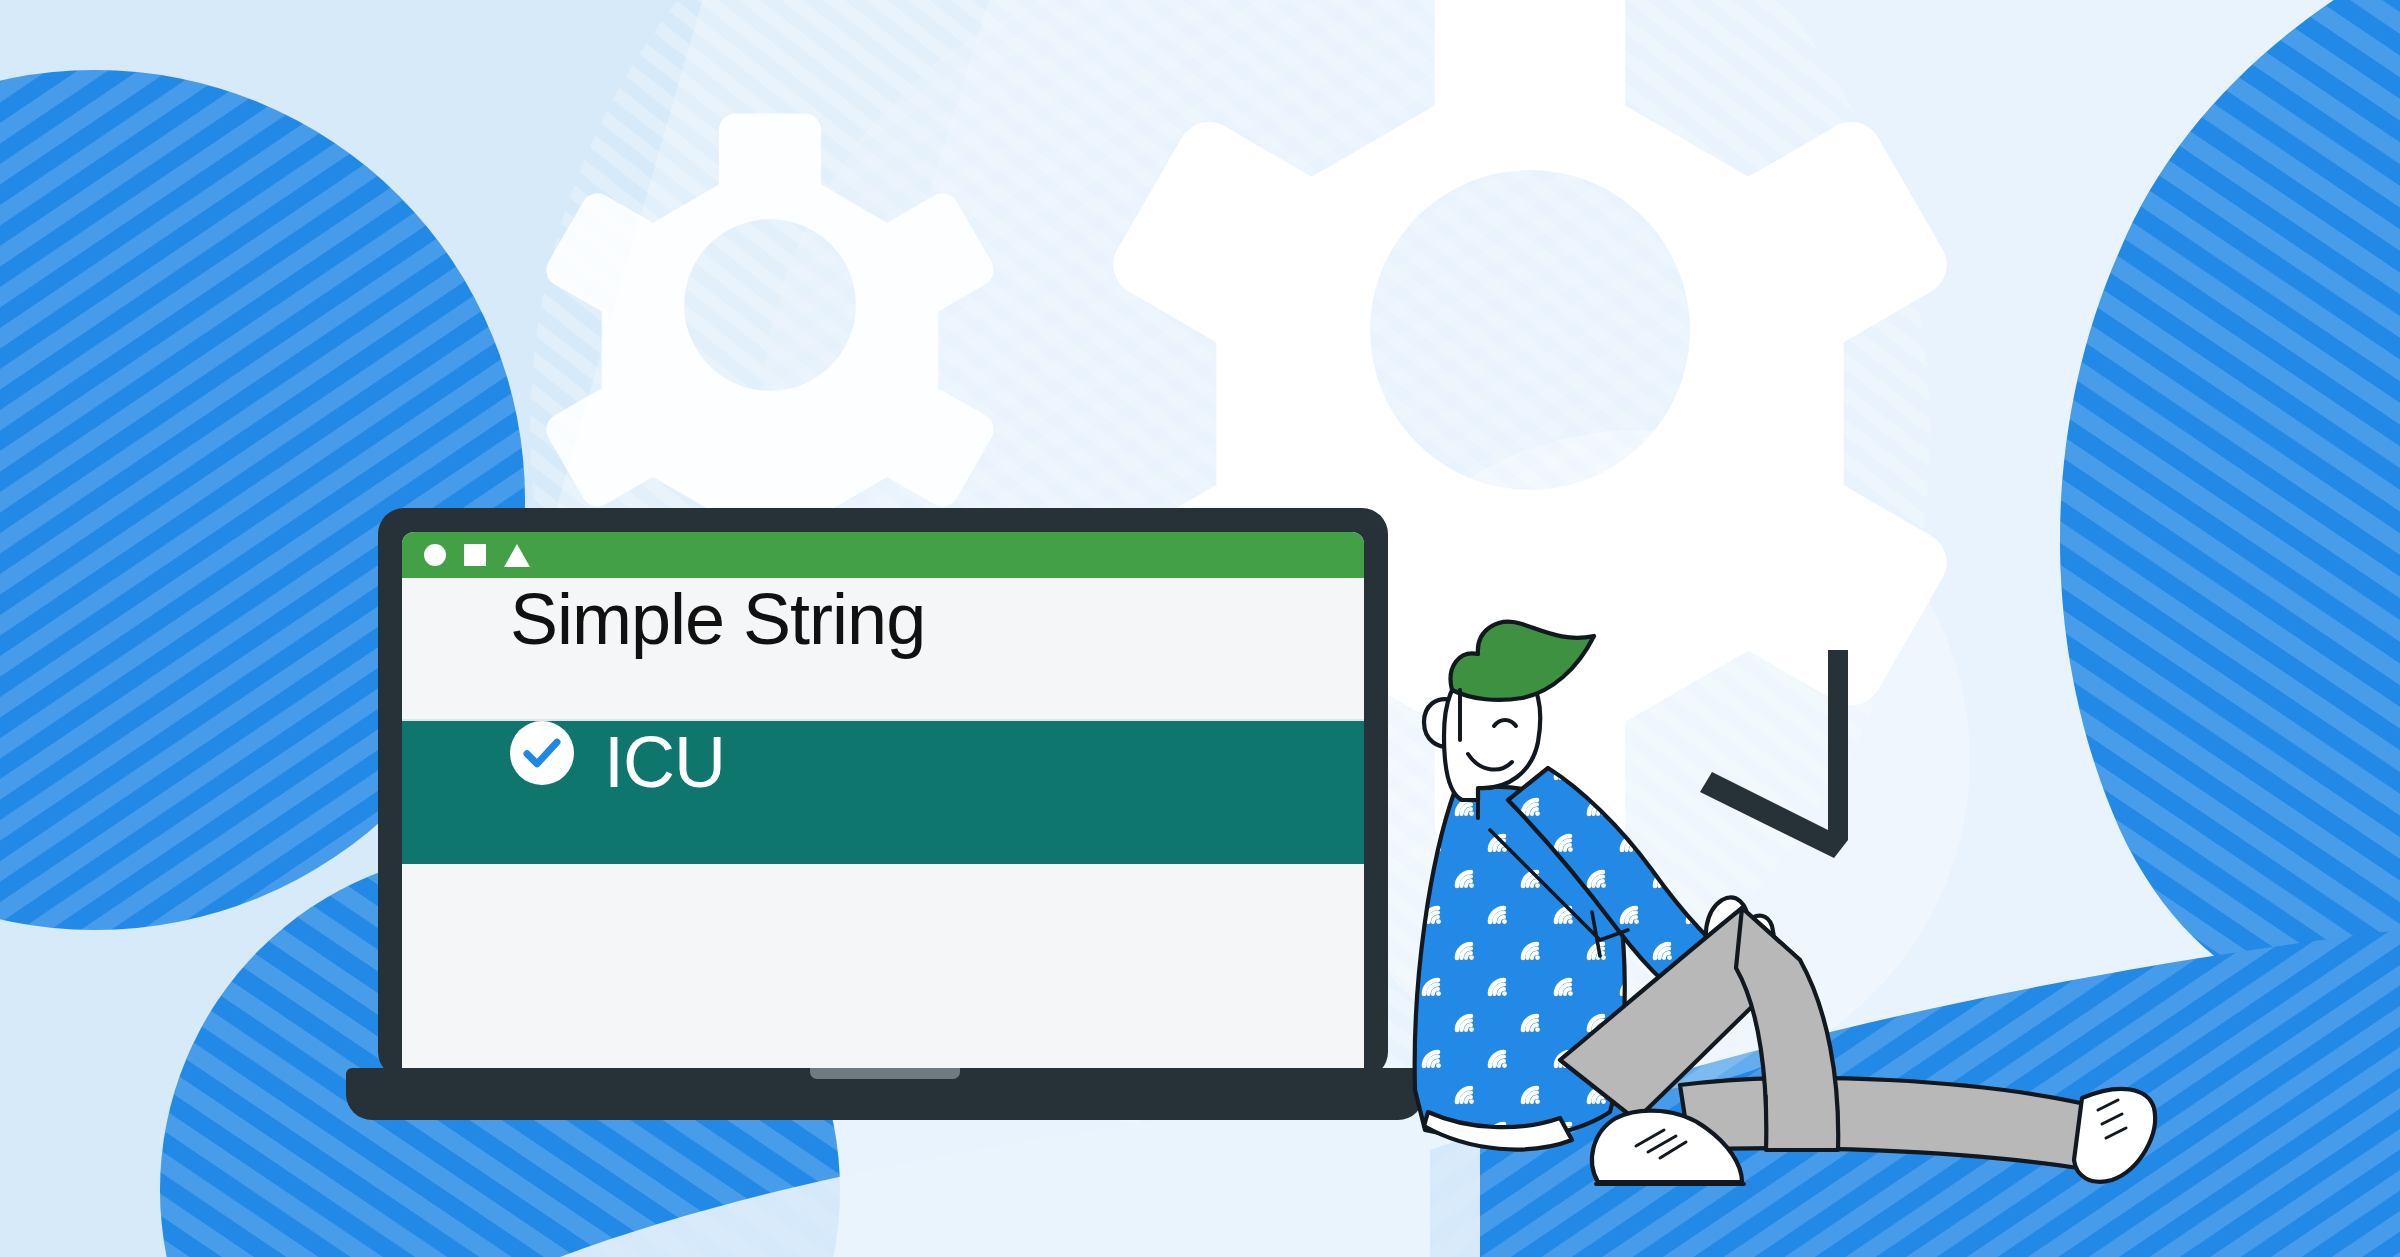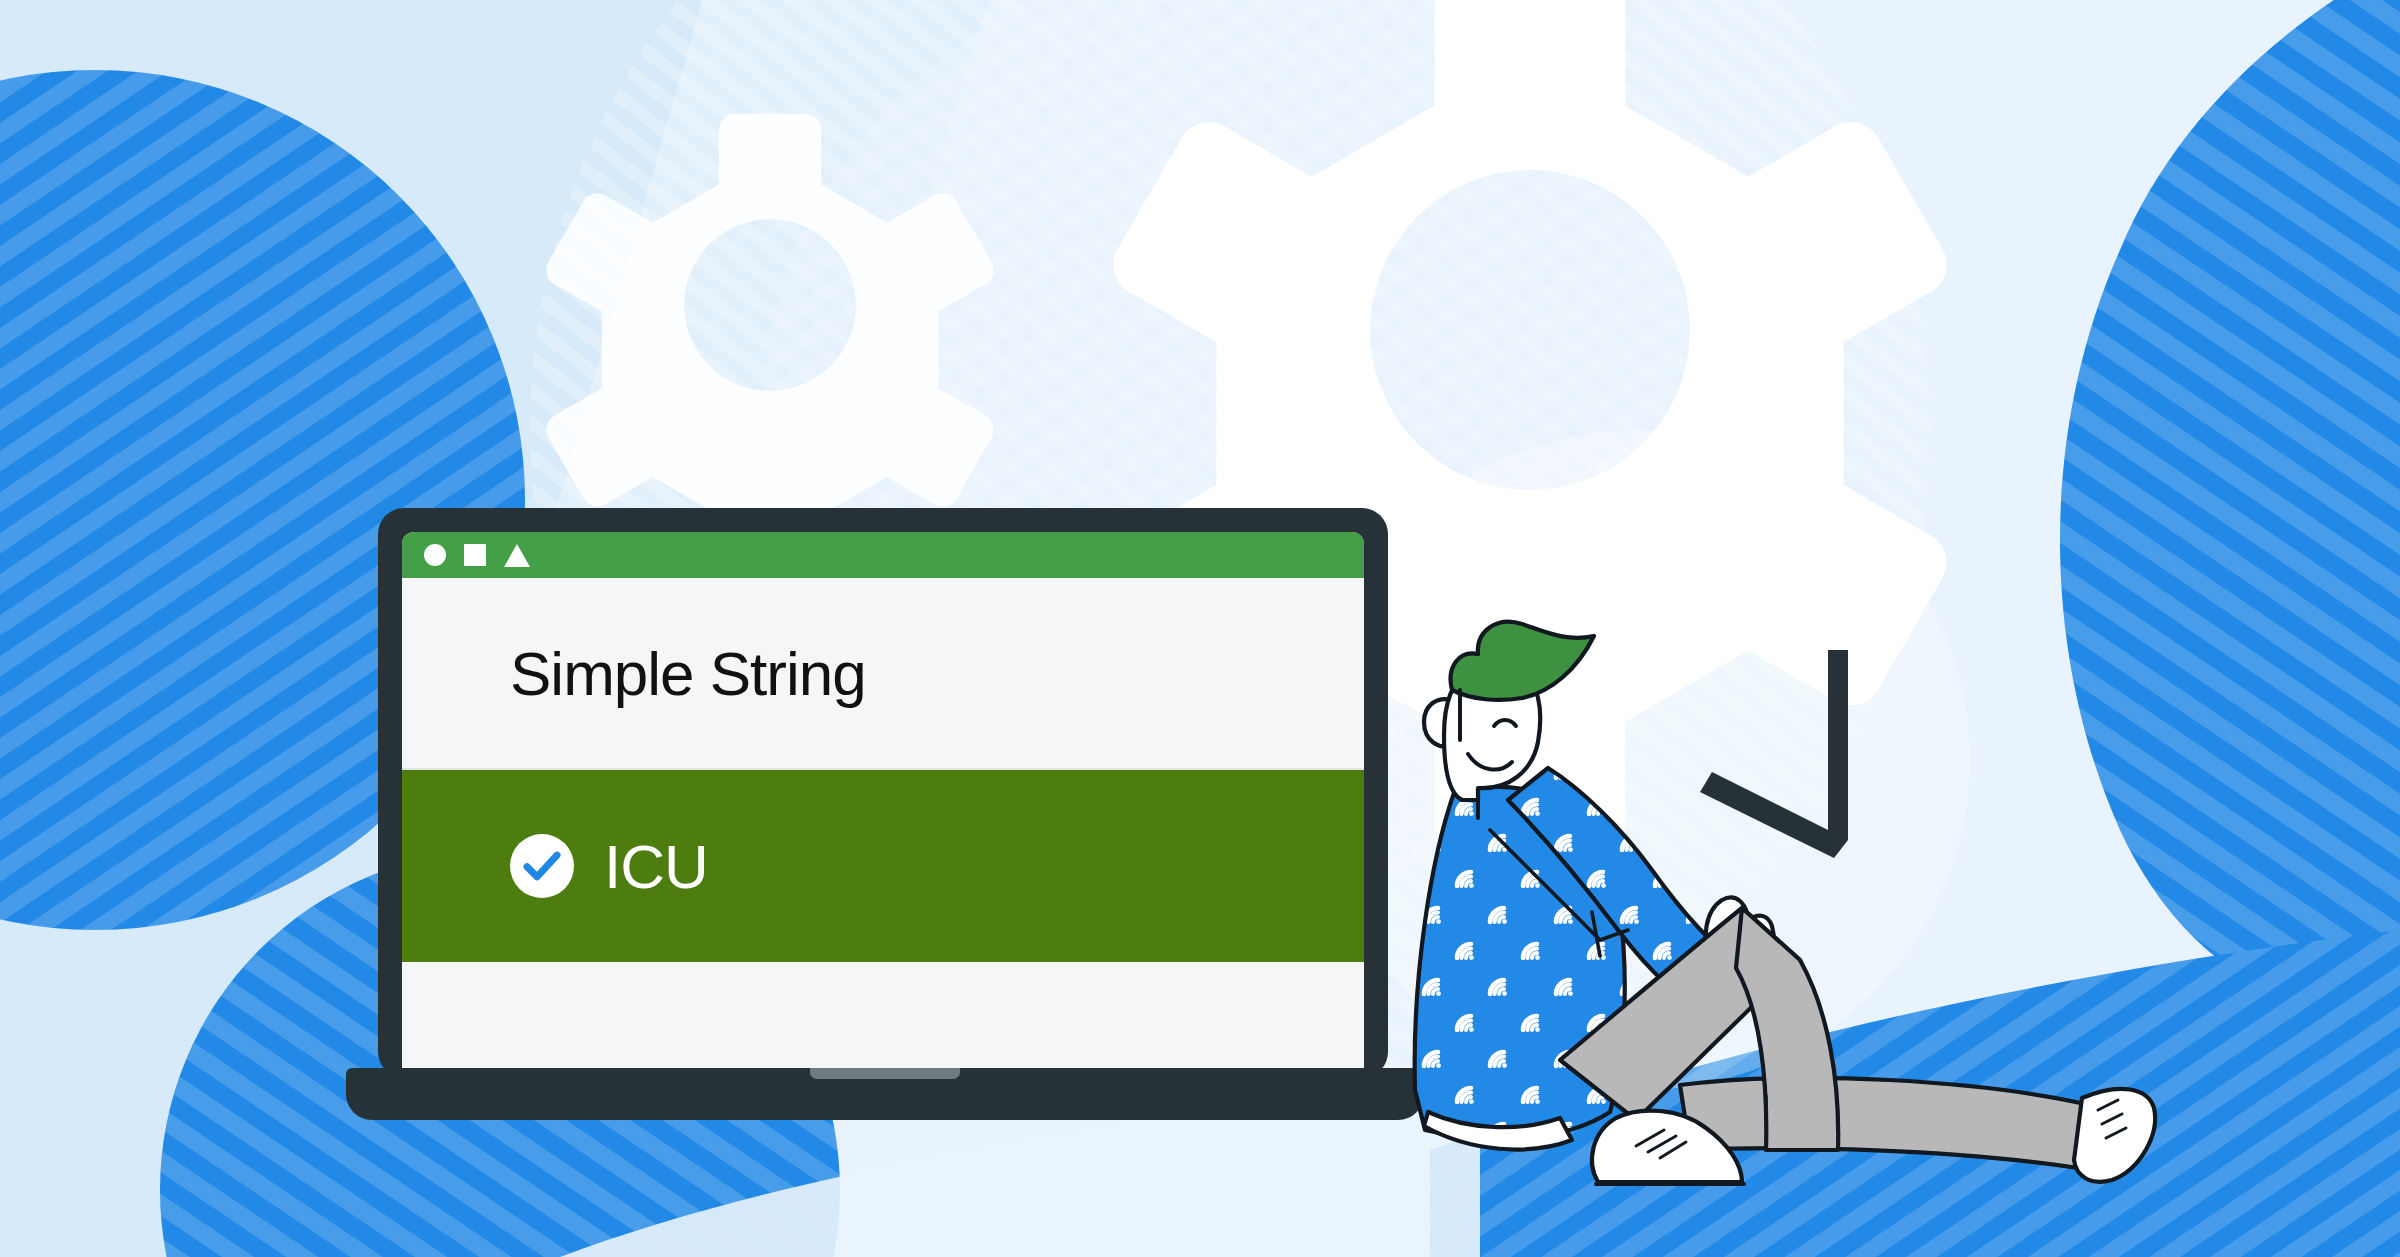--- a/index.html
+++ b/index.html
@@ -26,26 +26,26 @@
     height:46px; background:#43a047; display:flex; align-items:center;
     gap:18px; padding-left:22px;
   }
   .tb-dot { width:22px; height:22px; background:#fff; border-radius:50%; }
   .tb-sq  { width:22px; height:22px; background:#fff; }
   .tb-tri { width:0; height:0; border-left:13px solid transparent;
             border-right:13px solid transparent; border-bottom:23px solid #fff; }
 
   .rows { background:#f4f6f7; }
   .row {
-    height:192px; display:flex; align-items:center; padding-left:108px;
-    font-size:62px; color:#111; letter-spacing:-1px;
+    height:143px; display:flex; align-items:flex-start; padding-left:108px;
+    font-size:72px; color:#111; letter-spacing:-1px;
     border-bottom:2px solid #e3e6e8;
   }
   .row.selected {
-    background:#4d7c0f; color:#fff; border-bottom:none;
+    background:#0f766e; color:#fff; border-bottom:none;
     gap:30px;
   }
   .check-icon {
     width:64px; height:64px; border-radius:50%; background:#fff;
     display:flex; align-items:center; justify-content:center; flex:0 0 auto;
   }
   .check-icon svg { width:40px; height:40px; display:block; }
 
   .base {
     position:absolute; left:-32px; top:560px; width:1078px; height:52px;

